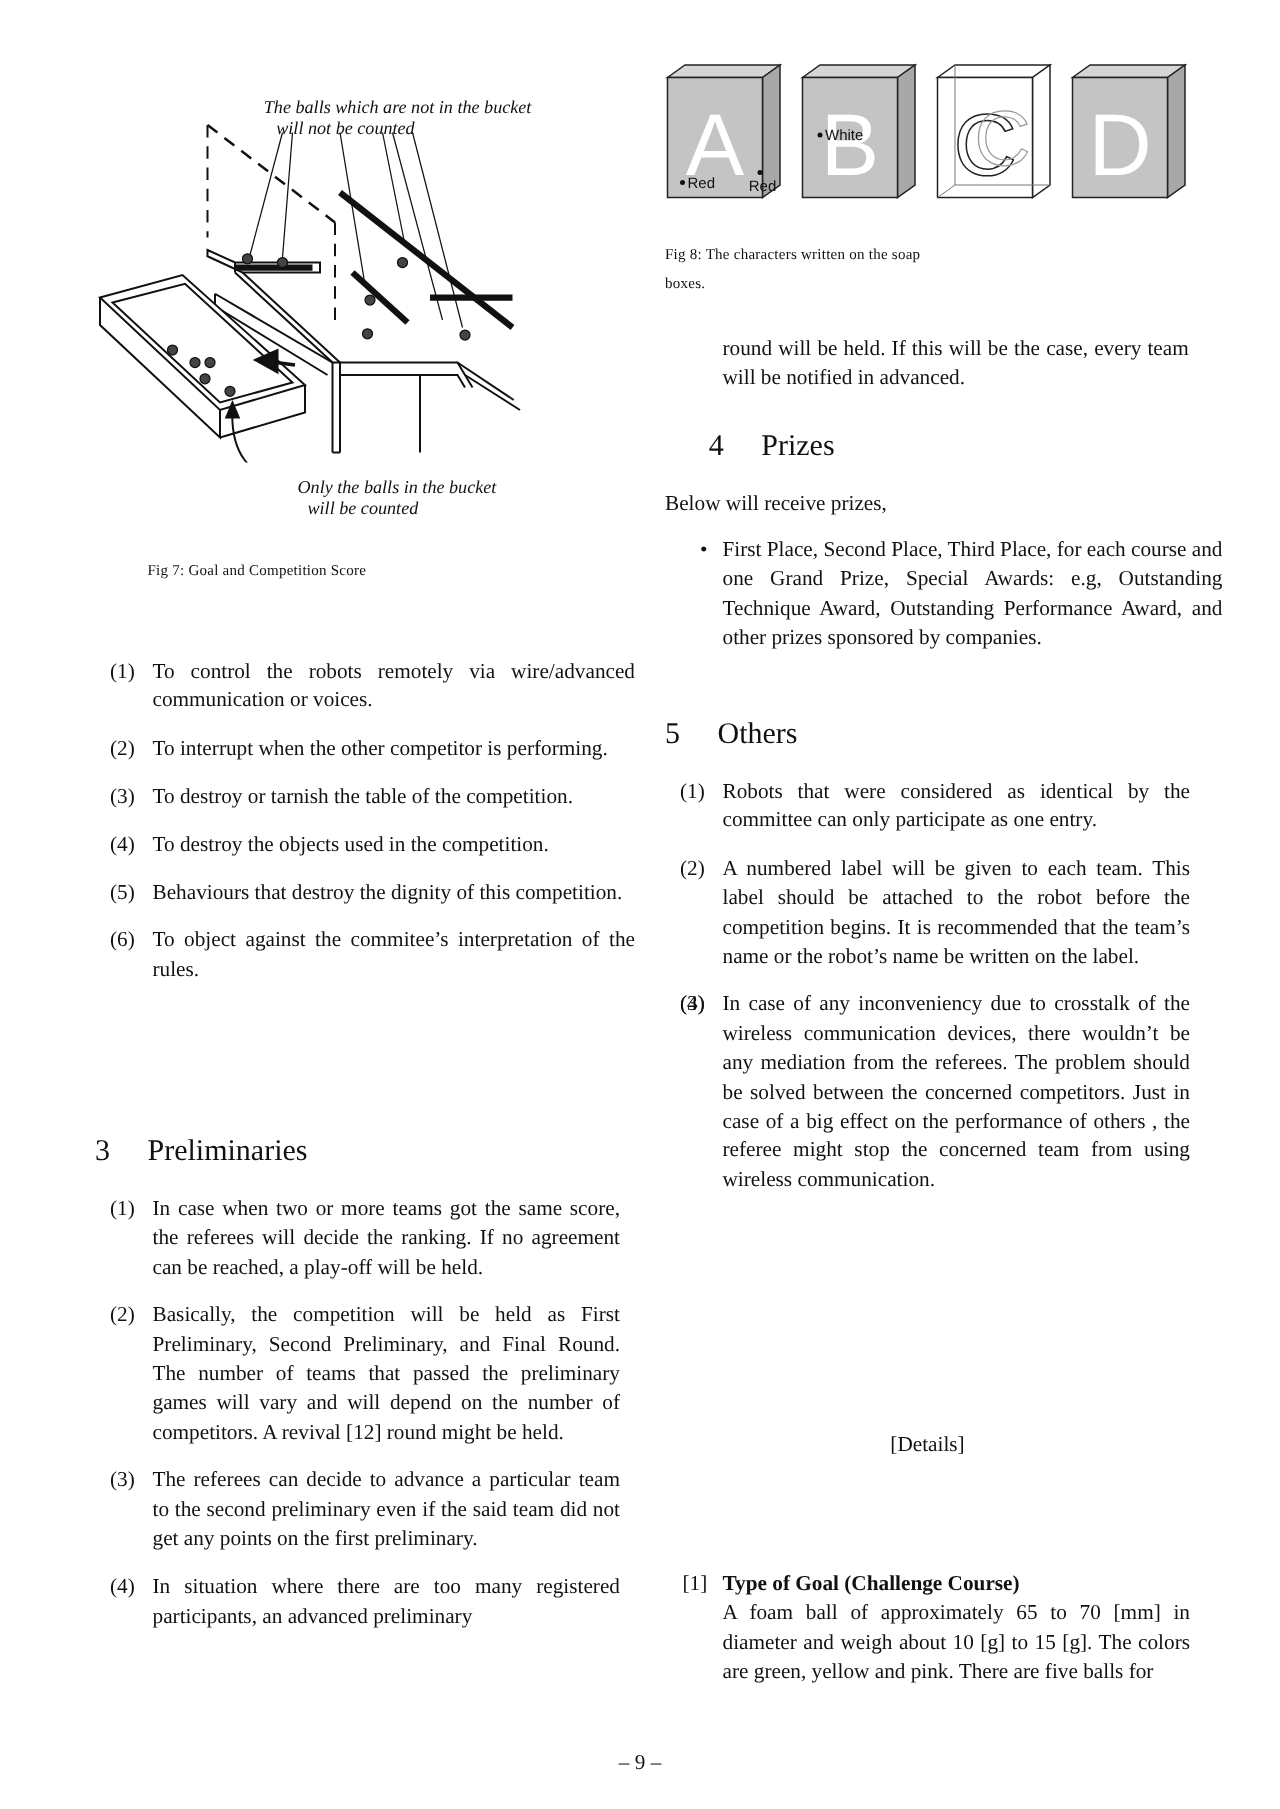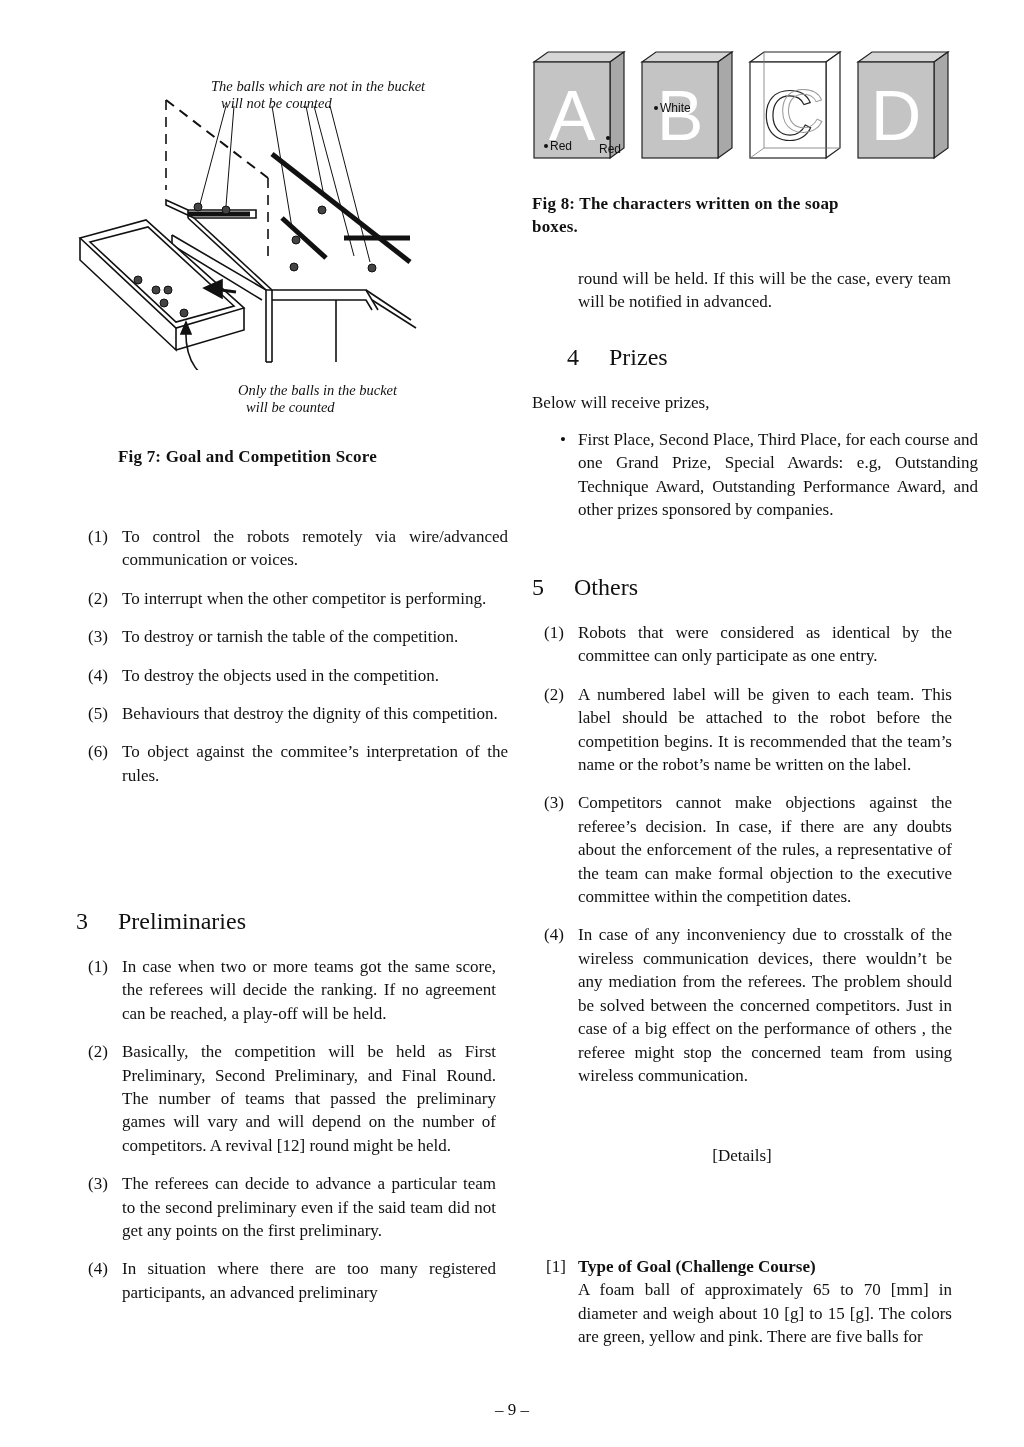--- a/index.html
+++ b/index.html
@@ -5,21 +5,21 @@
   html, body { margin: 0; padding: 0; background: #ffffff; }
   body { width: 1024px; height: 1447px; position: relative; overflow: hidden;
          font-family: "DejaVu Serif", "Liberation Serif", serif; color: #111; }
   .page { position: absolute; left: 0; top: 0; width: 1024px; height: 1155px; }
   .col { position: absolute; }
   .col-left { left: 76px; top: 0; width: 432px; }
   .col-right { left: 532px; top: 0; width: 448px; }
   .abs { position: absolute; }
   .txt { font-family: "Liberation Serif", "DejaVu Serif", serif; font-size: 17px; line-height: 23.4px; }
   .justify { text-align: justify; }
-  .caption { font-family: "Liberation Serif", "DejaVu Serif", serif; font-weight: bold; font-size: 17px; line-height: 23.4px; letter-spacing: 0.2px; }
+  .caption { font-family: "Liberation Serif", "DejaVu Serif", serif; font-weight: normal; font-size: 12px; line-height: 23.4px; letter-spacing: 0.2px; }
   .section { font-family: "Liberation Serif", "DejaVu Serif", serif; font-size: 24px; font-weight: normal; }
   .section .num { display: inline-block; width: 42px; }
   .enum { position: relative; padding-left: 46px; }
   .enum .mark { position: absolute; left: 12px; top: 0; }
   .bullet { position: relative; padding-left: 46px; }
   .bullet .mark { position: absolute; left: 28px; top: 0; }
   .detail { position: relative; padding-left: 46px; }
   .detail .mark { position: absolute; left: 14px; top: 0; }
   .detail .title { font-weight: bold; }
   .italic-note { font-family: "Liberation Serif", "DejaVu Serif", serif; font-style: italic; font-size: 14.5px; line-height: 17px; }
@@ -224,21 +224,20 @@
       <div class="enum justify" style="margin-bottom:15px">
         <span class="mark">(1)</span>
         <span>Robots that were considered as identical by the committee can only participate as one entry.</span>
       </div>
       <div class="enum justify" style="margin-bottom:15px">
         <span class="mark">(2)</span>
         <span>A numbered label will be given to each team. This label should be attached to the robot before the competition begins. It is recommended that the team’s name or the robot’s name be written on the label.</span>
       </div>
       <div class="enum justify" style="margin-bottom:15px">
         <span class="mark">(3)</span>
-        <span>Competitors cannot make objections against the referee’s decision. In case, if there are any doubts about the enforcement of the rules, a representative of the team can make formal objection to the executive committee within the competition dates.</span>
       </div>
       <div class="enum justify">
         <span class="mark">(4)</span>
         <span>In case of any inconveniency due to crosstalk of the wireless communication devices, there wouldn’t be any mediation from the referees. The problem should be solved between the concerned competitors. Just in case of a big effect on the performance of others , the referee might stop the concerned team from using wireless communication.</span>
       </div>
     </div>
 
     <div class="abs txt" style="left:0;top:1144px;width:420px;text-align:center;">[Details]</div>
 
     <div class="abs txt" style="left:0;top:1255px;width:420px;">

